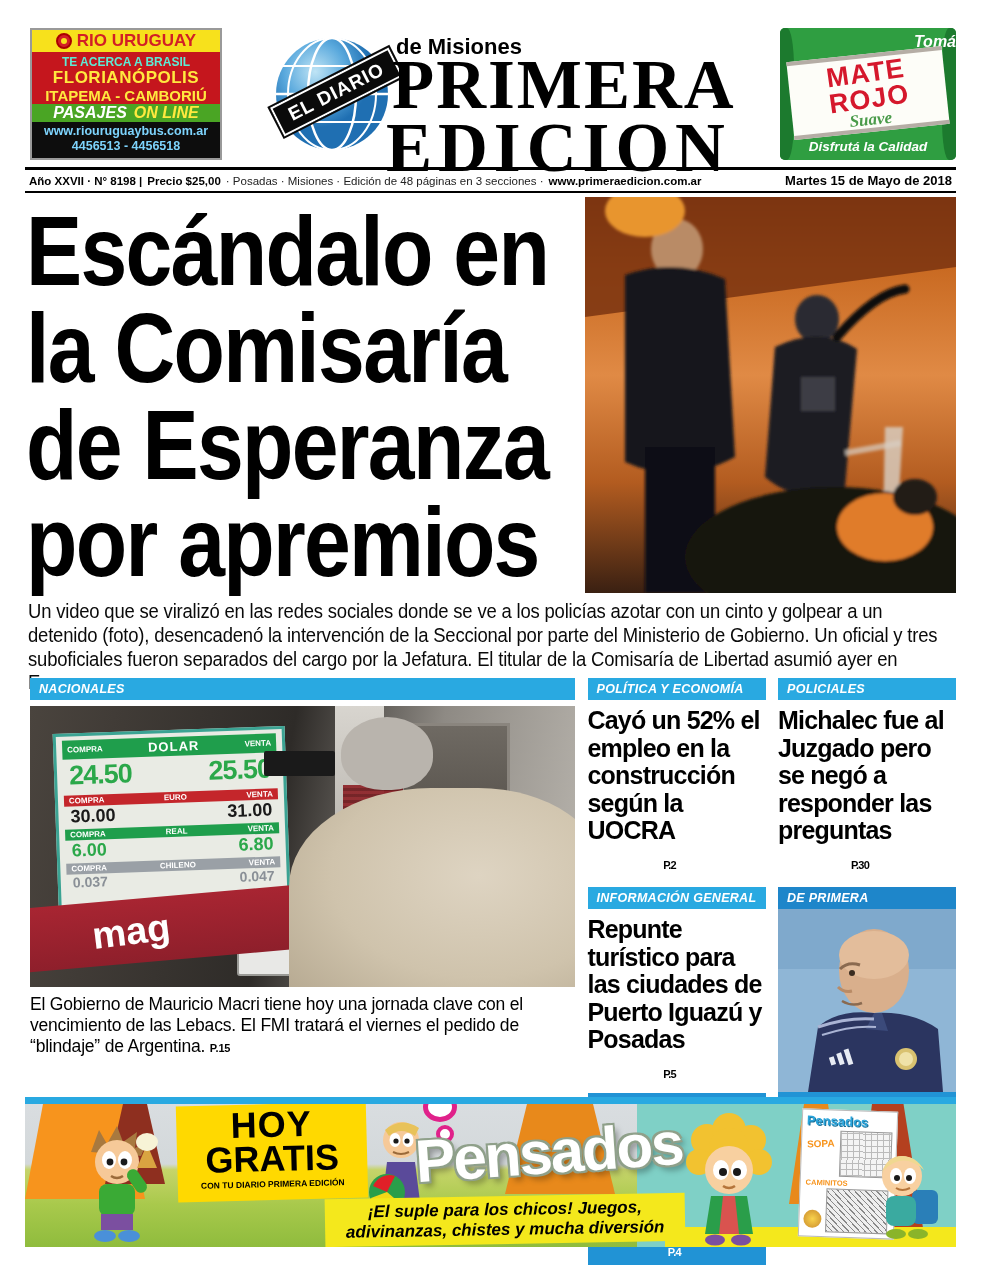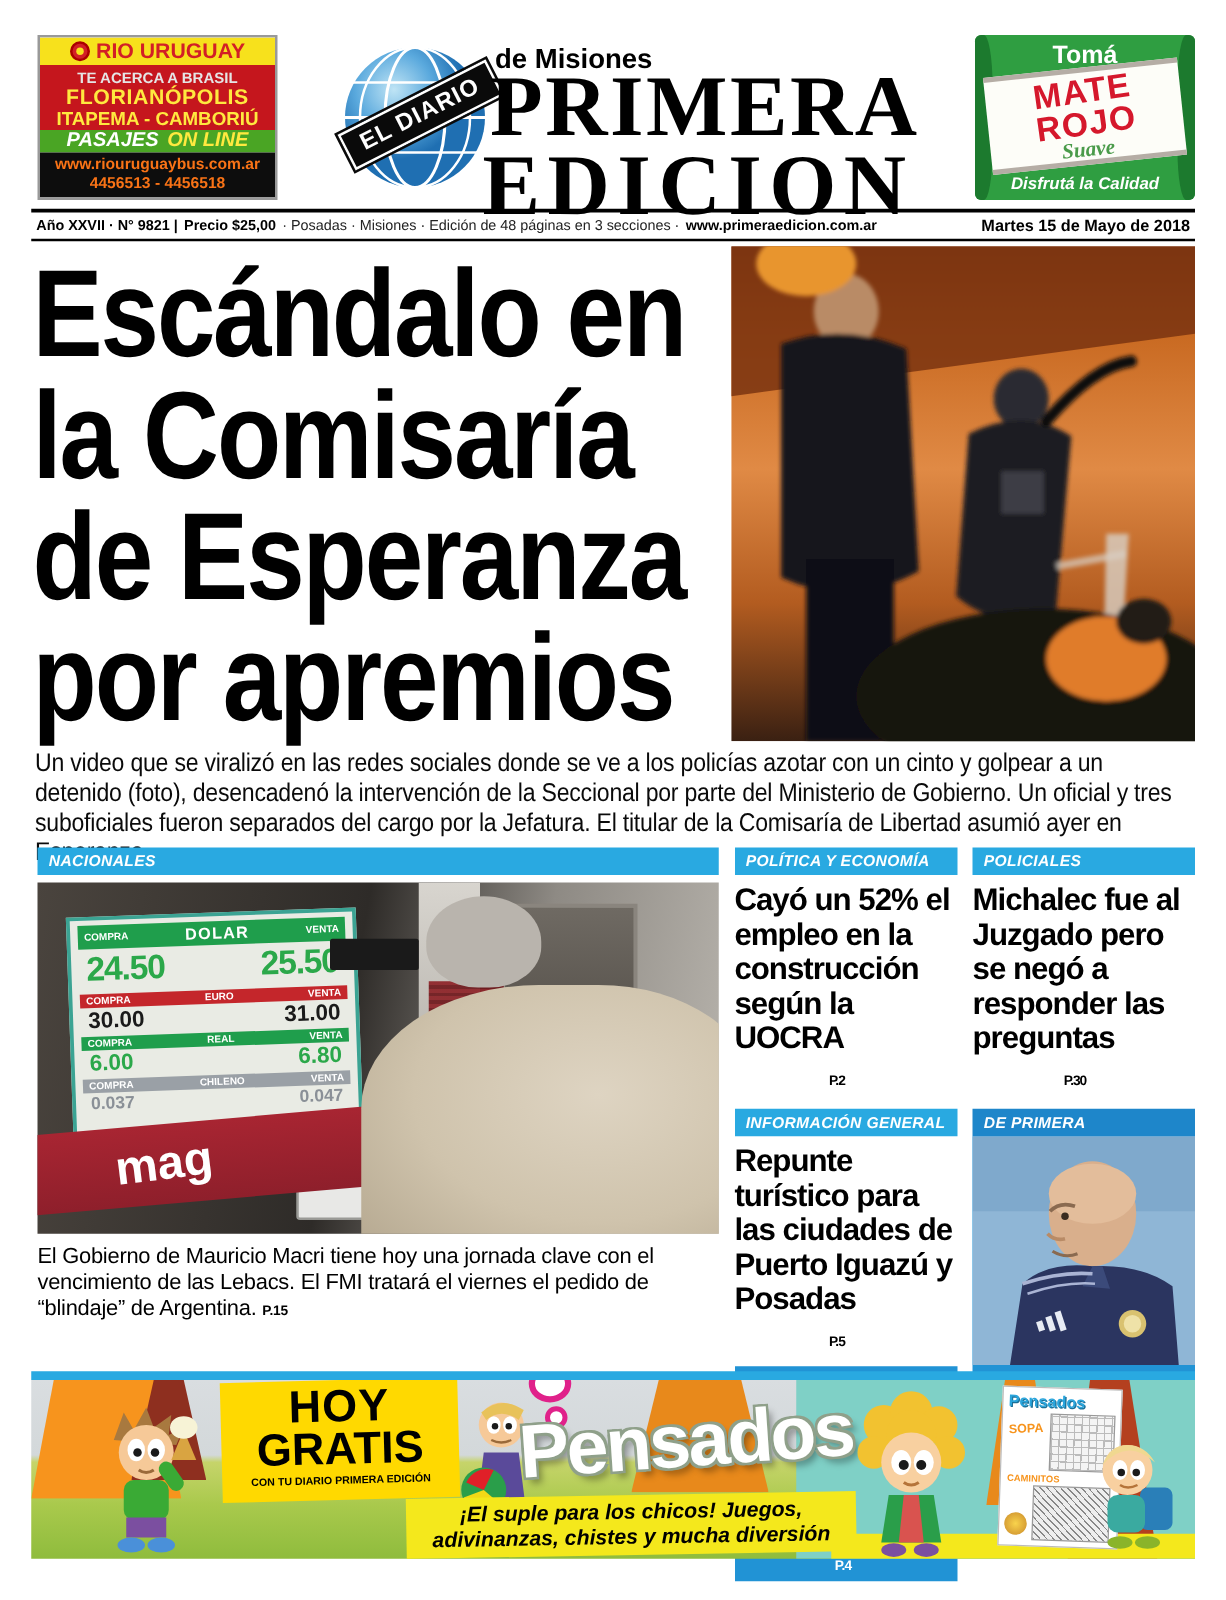--- a/index.html
+++ b/index.html
@@ -8,39 +8,39 @@
 
   
   .header { position:absolute; left:30px; top:28px; width:926px; height:134px; display:flex;gap:40px; }
 
   .ad-ru { width:192px; height:132px; border:2px solid #999; display:flex; flex-direction:column; overflow:hidden; }
   .ru-top { background:#f7e11c; height:30px; display:flex; align-items:center; justify-content:center; gap:5px; }
   .ru-logo { width:16px; height:16px; border-radius:50%; background:#d21f26; border:2px solid #a00; position:relative; flex:0 0 auto; }
   .ru-logo:after { content:""; position:absolute; left:3px; top:3px; width:6px; height:6px; border-radius:50%; background:#f7e11c; }
   .ru-brand { color:#d21f26; font-weight:bold; font-size:17px; letter-spacing:0; }
   .ru-mid { background:#c5161d; flex:1; text-align:center; color:#ffe93f; padding-top:4px; line-height:1.08; }
-  .ru-l1 { font-size:12px; font-weight:bold; color:#e5e5e5; }
+  .ru-l1 { font-size:12px; font-weight:bold; color:#5eead4; }
   .ru-l2 { font-size:17px; font-weight:bold; letter-spacing:0.5px; }
   .ru-l3 { font-size:15px; font-weight:bold; }
   .ru-cta { background:#4aa524; height:23px; display:flex; align-items:center; justify-content:center; gap:7px; font-style:italic; font-weight:bold; font-size:16px; }
   .ru-cta .w1 { color:#fff; } .ru-cta .w2 { color:#ffe93f; }
-  .ru-bottom { background:#0d0d0d; color:#f97316; text-align:center; font-weight:bold; font-size:12.5px; padding:2px 0 3px; line-height:1.25; }
+  .ru-bottom { background:#0d0d0d; color:#7dd3fc; text-align:center; font-weight:bold; font-size:12.5px; padding:2px 0 3px; line-height:1.25; }
 
   .masthead { flex:1; position:relative; margin:0 6px; }
   .globe { position:absolute; left:6px; top:0px; }
   .diario-badge { position:absolute; left:2px; top:48px; background:#0a0a0a; border:2px solid #fff; outline:2px solid #0a0a0a; color:#fff; font-weight:bold; font-size:19px; letter-spacing:1px; padding:3px 12px; transform:rotate(-27deg); }
   .tagline { position:absolute; left:128px; top:6px; font-weight:bold; font-size:22px; }
   .mh-title { position:absolute; left:124px; top:26px; font-family:"Liberation Serif", serif; font-weight:bold; font-size:69px; line-height:0.92; letter-spacing:2px; white-space:nowrap; }
   .mh-title .t2 { margin-left:-6px; letter-spacing:6px; }
 
   .ad-mr { width:176px; height:132px; background:#2f9e41; border-radius:5px; position:relative; overflow:hidden; }
   .mr-edge-l, .mr-edge-r { position:absolute; top:0; bottom:0; width:14px; background:#1c7a2e; }
   .mr-edge-l { left:0; border-radius:0 50% 50% 0 / 0 30% 30% 0; }
   .mr-edge-r { right:0; border-radius:50% 0 0 50% / 30% 0 0 30%; }
-  .mr-toma { position:absolute; top:5px; left:0; right:0; text-align:center; color:#fff; font-weight:bold; font-size:20px; }
+  .mr-toma { position:absolute; top:5px; left:0; right:0; text-align:right; color:#fff; font-weight:bold; font-style:italic; font-size:16px; }
   .mr-ribbon { position:absolute; left:10px; top:26px; width:156px; height:78px; background:#fdfdf8; transform:rotate(-6deg); border-top:4px solid #b5ada5; border-bottom:4px solid #b5ada5; text-align:center; }
   .mr-brand { color:#d5182c; font-weight:bold; font-size:27px; line-height:0.95; letter-spacing:1px; transform:rotate(-2deg); padding-top:3px; }
   .mr-suave { font-family:"Liberation Serif", serif; font-style:italic; font-weight:bold; color:#4a9b4a; font-size:17px; margin-top:-2px; }
   .mr-slogan { position:absolute; bottom:6px; left:0; right:0; text-align:center; color:#fff; font-weight:bold; font-style:italic; font-size:13.5px; }
 
   
   .infobar { position:absolute; left:25px; top:167px; width:931px; height:26px; border-top:3px solid #000; border-bottom:2px solid #000; display:flex; align-items:center; justify-content:space-between; padding:0 4px; }
   .ib-left { font-size:11.5px; color:#222; display:flex; gap:5px; align-items:center; }
   .ib-left .b { font-weight:bold; color:#000; }
   .ib-date { font-weight:bold; font-size:13px; }
@@ -183,21 +183,21 @@
           <div>ROJO</div>
         </div>
         <div class="mr-suave">Suave</div>
       </div>
       <div class="mr-slogan">Disfrutá la Calidad</div>
     </div>
   </div>
 
   <div class="infobar">
     <div class="ib-left">
-      <span class="b">Año XXVII · N° 9821 |</span>
+      <span class="b">Año XXVII · N° 8198 |</span>
       <span class="b">Precio $25,00</span>
       <span>· Posadas · Misiones · Edición de 48 páginas en 3 secciones ·</span>
       <span class="b">www.primeraedicion.com.ar</span>
     </div>
     <div class="ib-date">Martes 15 de Mayo de 2018</div>
   </div>
 
   <div class="lead-photo">
     <svg width="371" height="396" viewBox="0 0 371 396">
       <defs>

